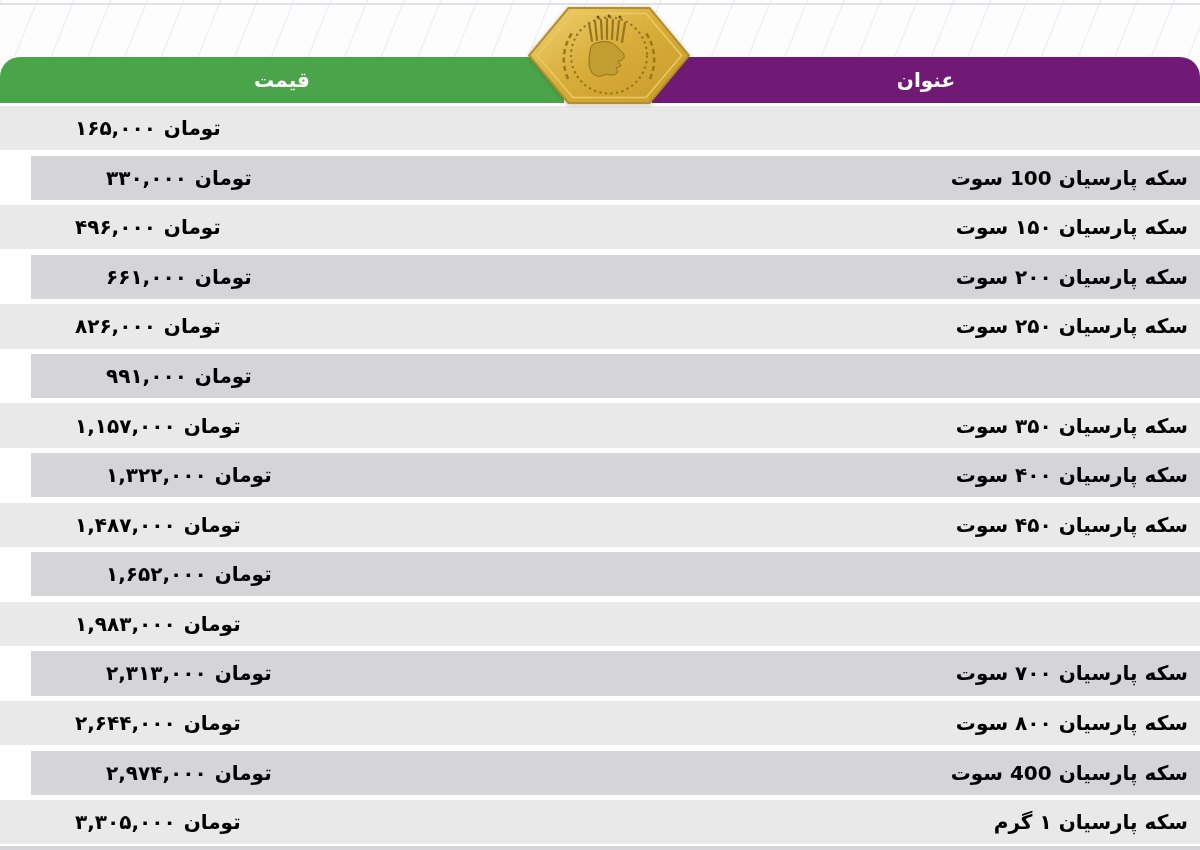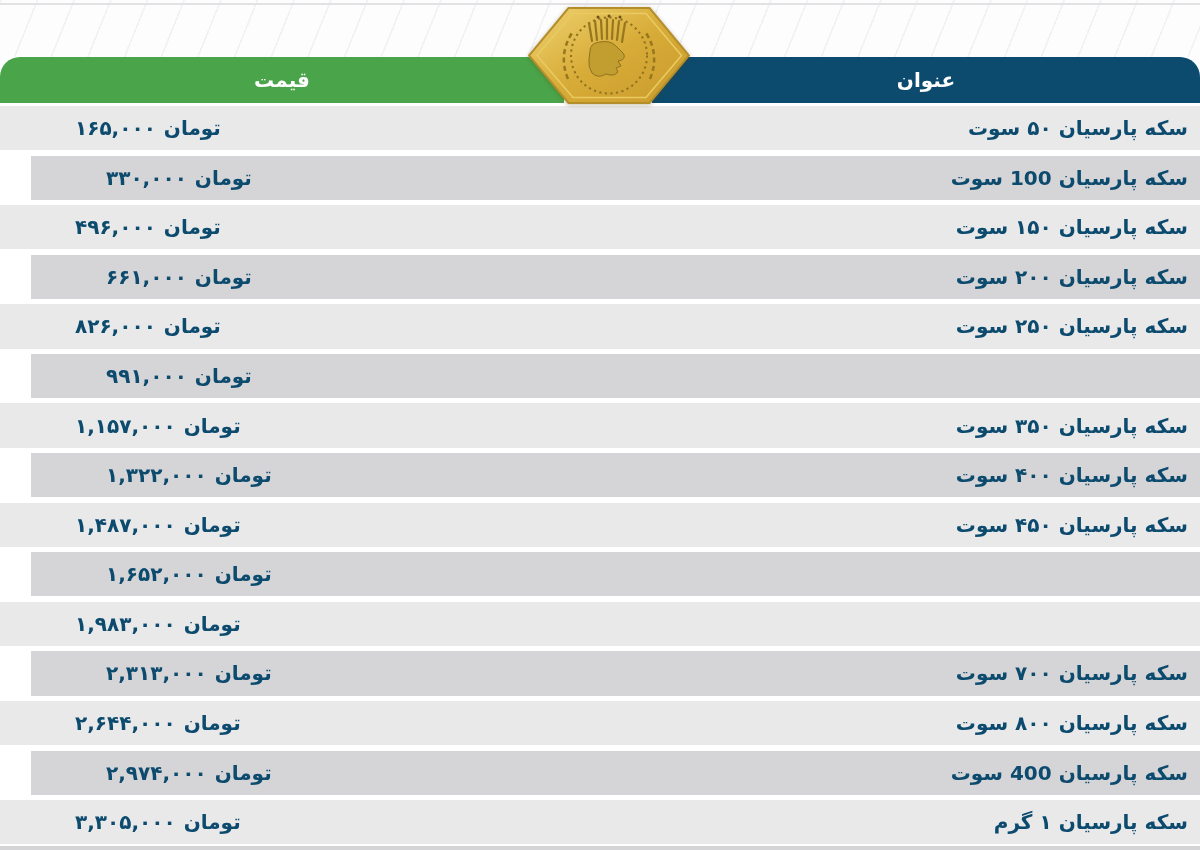--- a/index.html
+++ b/index.html
@@ -18,35 +18,35 @@
   }
   .top-line{position:absolute;left:0;right:0;top:3px;height:2px;background:#e2e2e5;}
 
   
   .header-row{position:relative;height:46px;background:#ffffff;}
   .hdr-cell{
     position:absolute;top:0;bottom:0;display:flex;align-items:center;justify-content:center;
     color:#ffffff;font-size:20px;font-weight:bold;
   }
   .hdr-green{left:0;width:564px;background:#4aa449;border-top-left-radius:20px;}
-  .hdr-navy{left:652px;right:0;background:#0c4a6e;border-top-right-radius:20px;}
+  .hdr-navy{left:652px;right:0;background:#701a75;border-top-right-radius:20px;}
 
   .coin{
     position:absolute;left:528px;top:-50px;width:162px;height:97px;z-index:3;
     filter:drop-shadow(0 1px 2px rgba(90,70,10,0.35));
   }
 
   
   .rows{
     display:flex;flex-direction:column;gap:5.4px;margin-top:3px;
   }
   .row{
     height:44.2px;display:flex;align-items:center;justify-content:space-between;
     padding:0 12px 0 75px;box-sizing:border-box;
-    color:#0c4a6e;font-size:20px;font-weight:bold;
+    color:#000000;font-size:20px;font-weight:bold;
   }
   .row.light{background:#e9e9ea;}
   .row.dark{background:#d5d5d7;margin-left:31px;}
   .price-cell{display:flex;direction:ltr;align-items:center;gap:8px;white-space:nowrap;}
   .title-cell{direction:rtl;text-align:right;white-space:nowrap;}
   .bottom-sliver{position:absolute;left:0;right:0;bottom:0;height:4px;background:#d5d5d7;}
 </style>
 </head>
 <body>
 
@@ -92,21 +92,20 @@
       <circle cx="92" cy="10" r="1.5" fill="#6b531a"></circle>
     </svg>
   </div>
 
   <div class="rows">
       <div class="row light">
         <div class="price-cell">
           <span>۱۶۵,۰۰۰</span>
           <span>تومان</span>
         </div>
-        <div class="title-cell" dir="rtl">سکه پارسیان ۵۰ سوت</div>
       </div>
       <div class="row dark">
         <div class="price-cell">
           <span>۳۳۰,۰۰۰</span>
           <span>تومان</span>
         </div>
         <div class="title-cell" dir="rtl">سکه پارسیان 100 سوت</div>
       </div>
       <div class="row light">
         <div class="price-cell">

